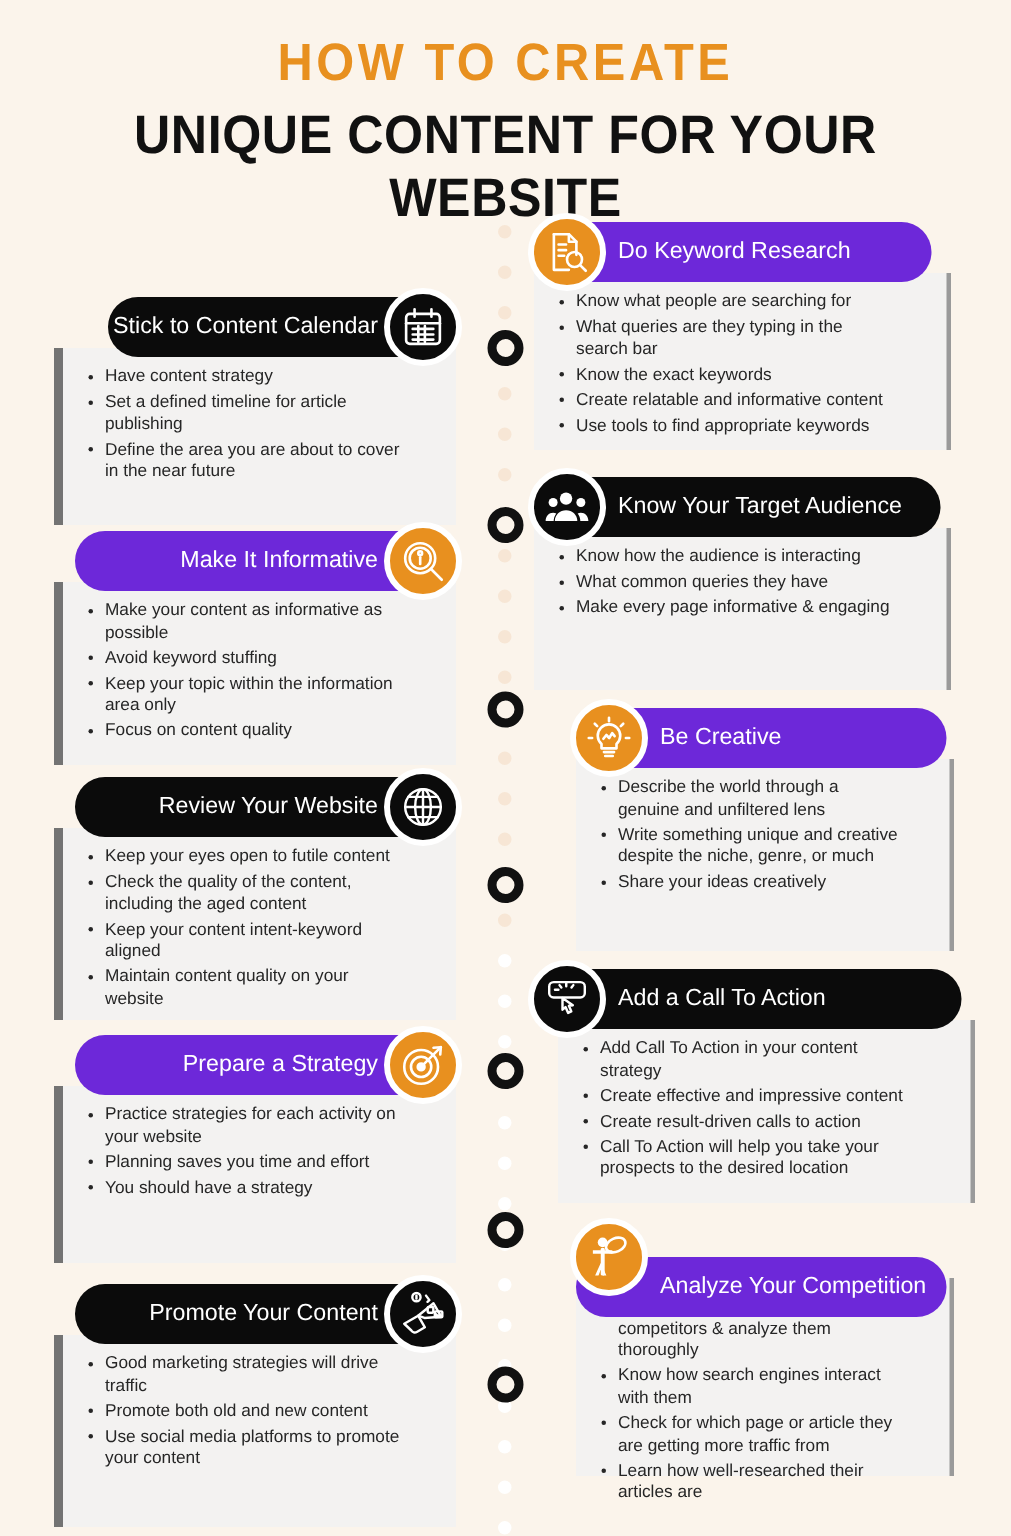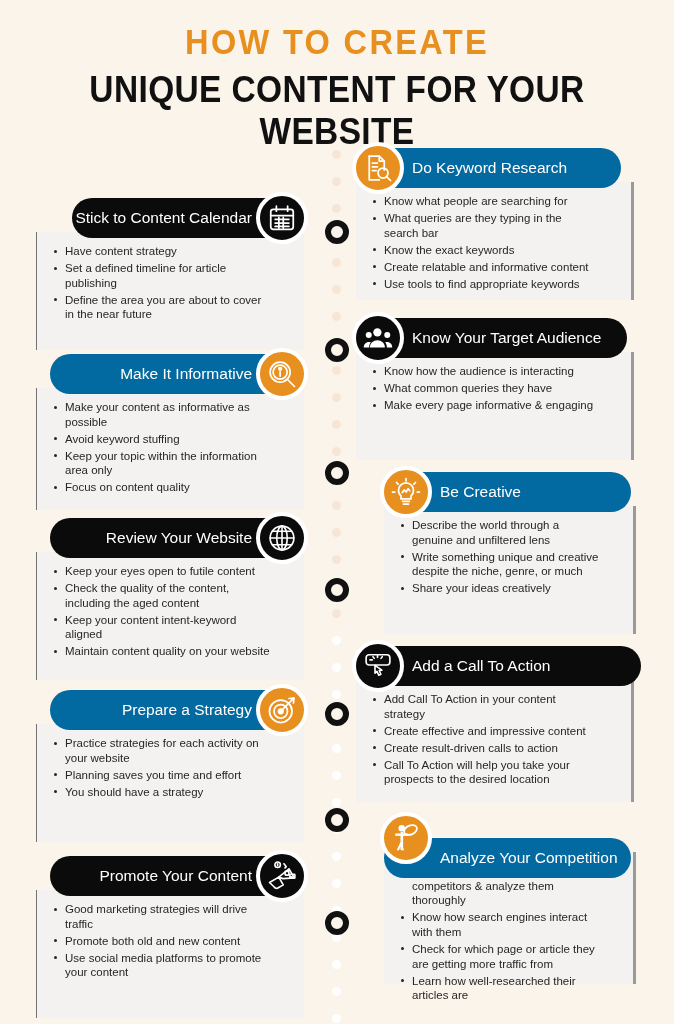--- a/index.html
+++ b/index.html
@@ -50,34 +50,34 @@
     background: #FBF4EB;
   }
 
   
   .card { position: absolute; }
   .card-body {
     position: absolute;
     background: #F3F2F1;
     top: 34px;
   }
-  .card-left .card-body { border-left: 1px solid #737373; }
+  .card-left .card-body { border-left: 6px solid #737373; }
   .card-right .card-body { border-right: 3px solid #9A9A9A; }
 
   .pill {
     position: absolute;
     top: 0;
     height: 40px;
     border-radius: 22px;
     display: flex;
     align-items: center;
     z-index: 3;
   }
   .pill.black { background: #0B0B0B; }
-  .pill.orange { background: #0369a1; }
+  .pill.orange { background: #6d28d9; }
   .pill-label {
     color: #FFFFFF;
     font-size: 15.5px;
     font-weight: 400;
     white-space: nowrap;
     font-family: "Liberation Sans", sans-serif;
   }
   .card-left .pill { right: 0; justify-content: flex-end; padding-right: 52px; }
   .card-right .pill { left: 0; justify-content: flex-start; padding-left: 56px; }
 
@@ -298,21 +298,21 @@
           <svg viewBox="0 0 24 24" fill="none" stroke="#fff" stroke-width="1.3" stroke-linecap="round" stroke-linejoin="round">
             <circle cx="12" cy="12" r="9.5"></circle>
             <ellipse cx="12" cy="12" rx="4.2" ry="9.5"></ellipse>
             <path d="M2.5 12h19"></path>
             <path d="M4.2 6.6h15.6M4.2 17.4h15.6"></path>
             <path d="M12 2.5v19"></path>
           </svg>
         </div>
       </div>
       <div class="card card-right" style="top: 646px; left: 356px; width: 285px;">
-        <div class="card-body" style="width: 278px; height: 122px; left: 0px;">
+        <div class="card-body" style="width: 278px; height: 122px; left: 16px;">
           <ul class="bullets">
             <li>Add Call To Action in your content strategy</li>
             <li>Create effective and impressive content</li>
             <li>Create result-driven calls to action</li>
             <li>Call To Action will help you take your prospects to the desired location</li>
           </ul>
         </div>
         <div class="pill black" style="width: 285px;">
           <span class="pill-label">Add a Call To Action</span>
         </div>

